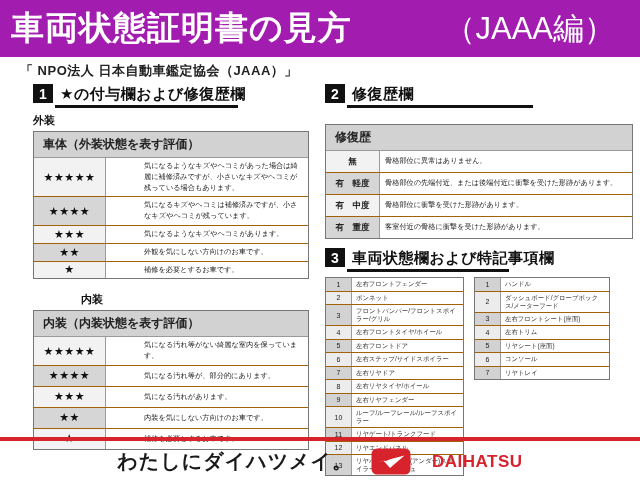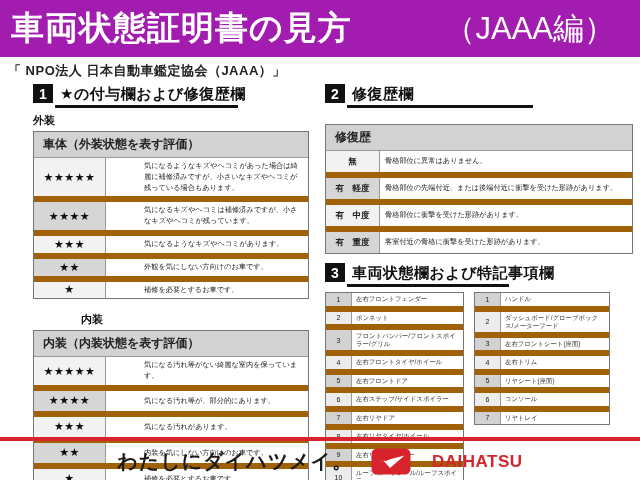--- a/index.html
+++ b/index.html
@@ -5,41 +5,41 @@
   html,body{margin:0;padding:0;background:#ffffff;}
   body{font-family:"Liberation Sans","DejaVu Sans",sans-serif;-webkit-font-smoothing:antialiased;}
   .screen{position:relative;width:640px;height:480px;background:#ffffff;overflow:hidden;}
 
   
   .banner{position:absolute;left:0;top:0;width:640px;height:57px;background:#a21caf;
           display:flex;align-items:center;padding:0 11px;box-sizing:border-box;}
   .banner .title{color:#fff;font-size:33px;font-weight:bold;letter-spacing:1px;white-space:nowrap;}
   .banner .edition{color:#fff;font-size:31px;font-weight:normal;margin-left:auto;white-space:nowrap;padding-right:14px;}
 
-  .npo{position:absolute;left:8px;top:62px;font-size:13px;font-weight:600;color:#222;letter-spacing:0.5px;}
+  .npo{position:absolute;left:20px;top:62px;font-size:13px;font-weight:600;color:#222;letter-spacing:0.5px;}
 
   
   .col-left{position:absolute;left:33px;top:84px;width:276px;}
   .col-right{position:absolute;left:325px;top:84px;width:313px;}
 
   
   .sec-head{position:relative;height:26px;}
   .sec-num{position:absolute;left:0;top:0;width:20px;height:19px;background:#111;color:#fff;
            font-size:14px;font-weight:bold;display:flex;align-items:center;justify-content:center;}
   .sec-title{position:absolute;left:27px;top:1px;font-size:15px;font-weight:bold;color:#111;white-space:nowrap;letter-spacing:0.5px;}
   .sec-underline{position:absolute;left:22px;top:21px;height:3px;background:#111;}
   .ul-s1{width:183px;} .ul-s2{width:186px;} .ul-s3{width:162px;}
 
   .grp-label{font-size:11px;font-weight:bold;color:#111;margin:3px 0 3px 0;}
 
   
   .dtable{border:1.5px solid #767676;background:#fff;box-sizing:border-box;}
   .thead{background:#d2d2d2;font-size:12px;font-weight:bold;color:#222;
          padding:4px 0 4px 9px;border-bottom:1px solid #9a9a9a;}
-  .trow{display:flex;align-items:stretch;border-top:6px solid #a16207;}
+  .trow{display:flex;align-items:stretch;border-top:1px solid #a16207;}
   .trow:first-child{border-top:none;}
   .cell{display:flex;align-items:center;box-sizing:border-box;}
   .keycell{justify-content:center;border-right:1px solid #9a9a9a;flex:none;text-align:center;}
   .desc{flex:1;padding:3px 5px;color:#222;}
 
   .lt{background:#f2f2f2;}   .alt{background:#d6d6d6;}
   .plt{background:#ececec;}  .pdk{background:#d2d2d2;}
 
   
   .star-table{width:276px;}

